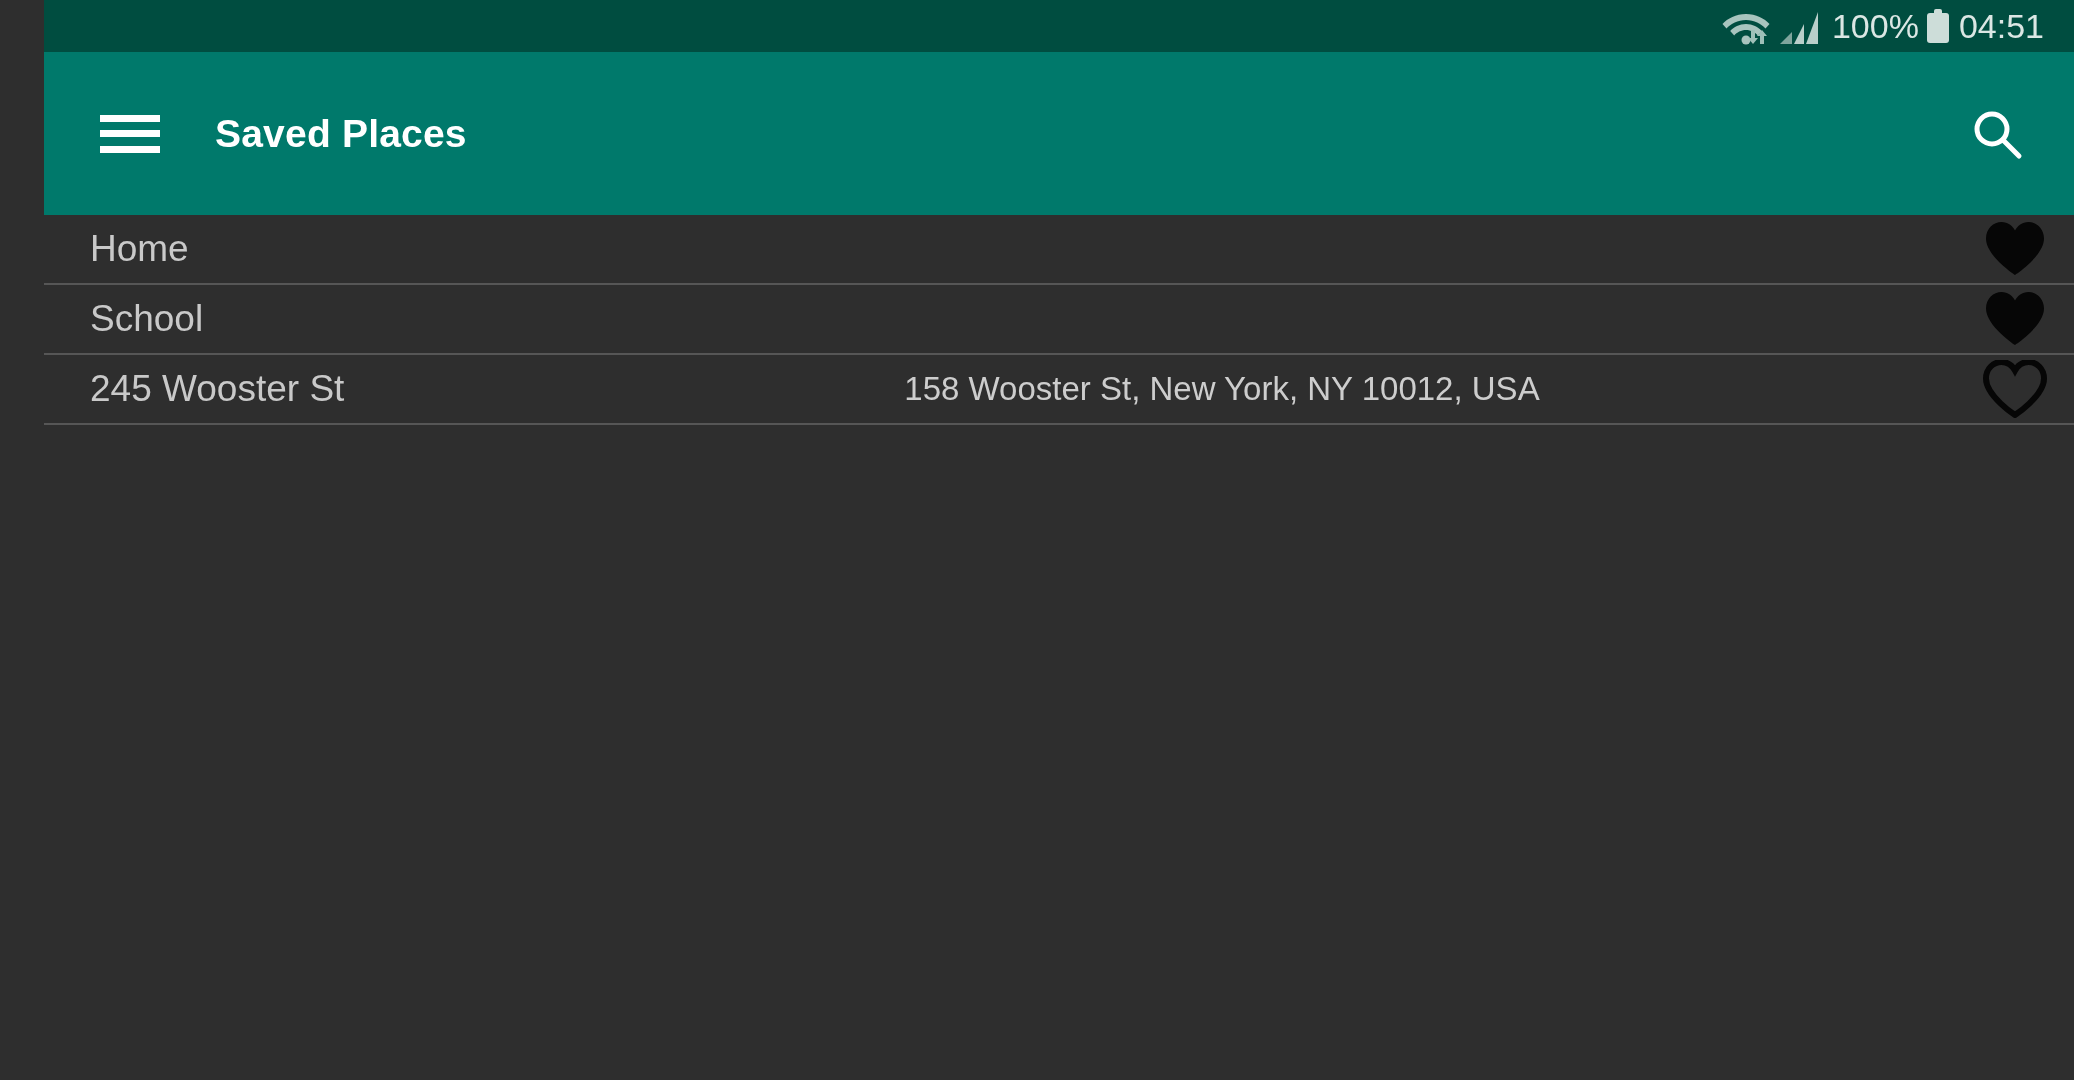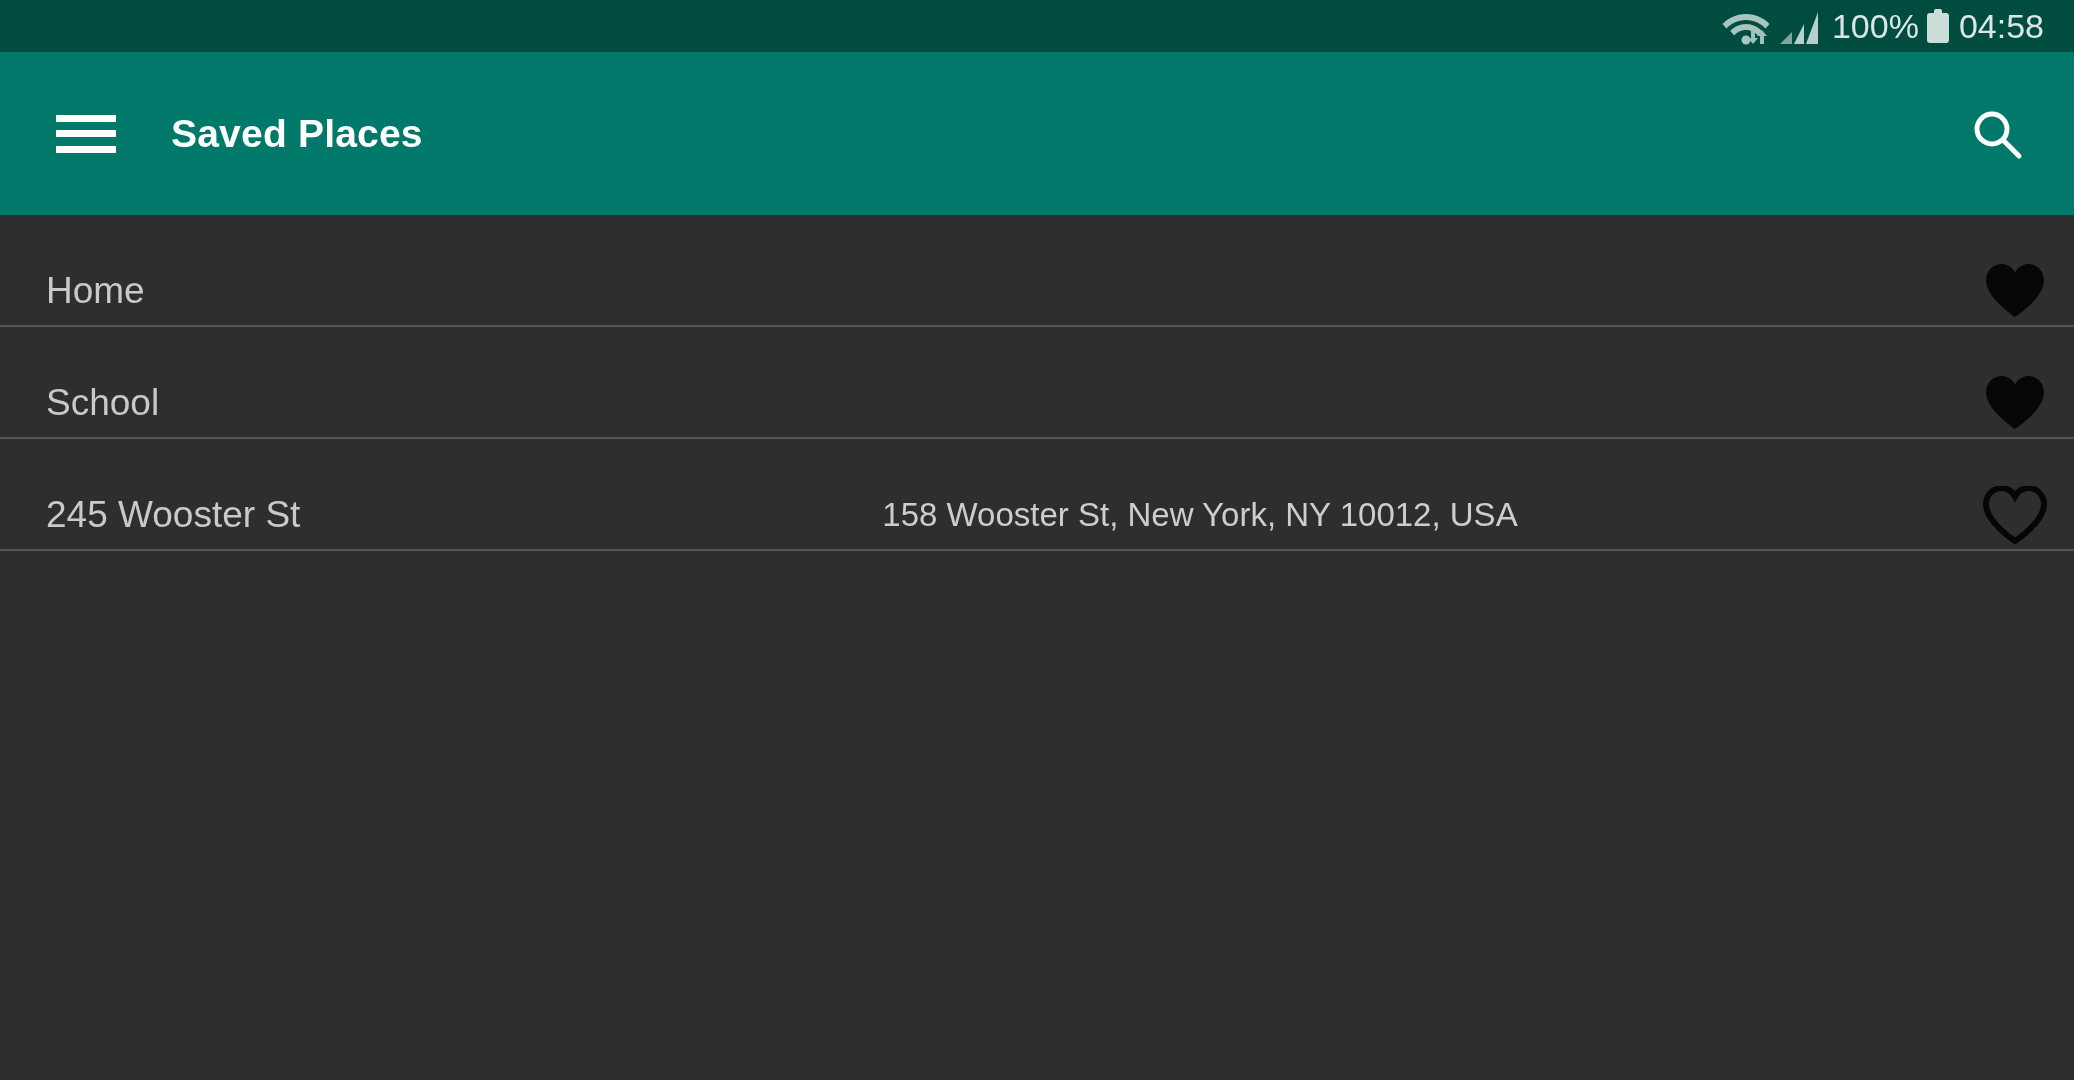--- a/index.html
+++ b/index.html
@@ -62,21 +62,20 @@
   }
 
   
   .places-list{ width:100%; background:#2e2e2e; }
   .place-row{
     position:relative;
     height:70px; width:100%;
     display:flex; align-items:center;
     border-bottom:2px solid #565656;
     cursor:pointer;
-    margin-top:42px;
   }
   .place-name{
     margin-left:46px;
     width:430px;
     font-size:37px; color:#c9c9c9;
     white-space:nowrap;
   }
   .place-address{
     flex:1;
     text-align:center;
@@ -85,21 +84,21 @@
     white-space:nowrap;
   }
   .fav-btn{
     position:absolute; right:0px; top:0; height:100%;
     width:118px;
     display:flex; align-items:center; justify-content:center;
     cursor:pointer;
   }
   .fav-btn svg{ display:block; }
   .empty-area{ flex:1; width:100%; background:#2e2e2e; }
-  .screen{ display:flex; flex-direction:column; height:1080px; }
+  .screen{ display:flex; flex-direction:column; height:1080px;padding-left:44px; }
 </style>
 </head>
 <body>
 
 <div class="screen">
 
   <div class="status-bar">
     <div class="status-right">
 
       <span class="wifi-wrap">
@@ -124,21 +123,21 @@
         </svg>
       </span>
 
       <span class="battery-pct">100%</span>
 
       <span class="battery-icon">
         <span class="cap"></span>
         <span class="body"></span>
       </span>
 
-      <span class="clock">04:58</span>
+      <span class="clock">04:51</span>
     </div>
   </div>
 
   <div class="app-bar">
 
     <div class="hamburger">
       <span></span>
       <span></span>
       <span></span>
     </div>

